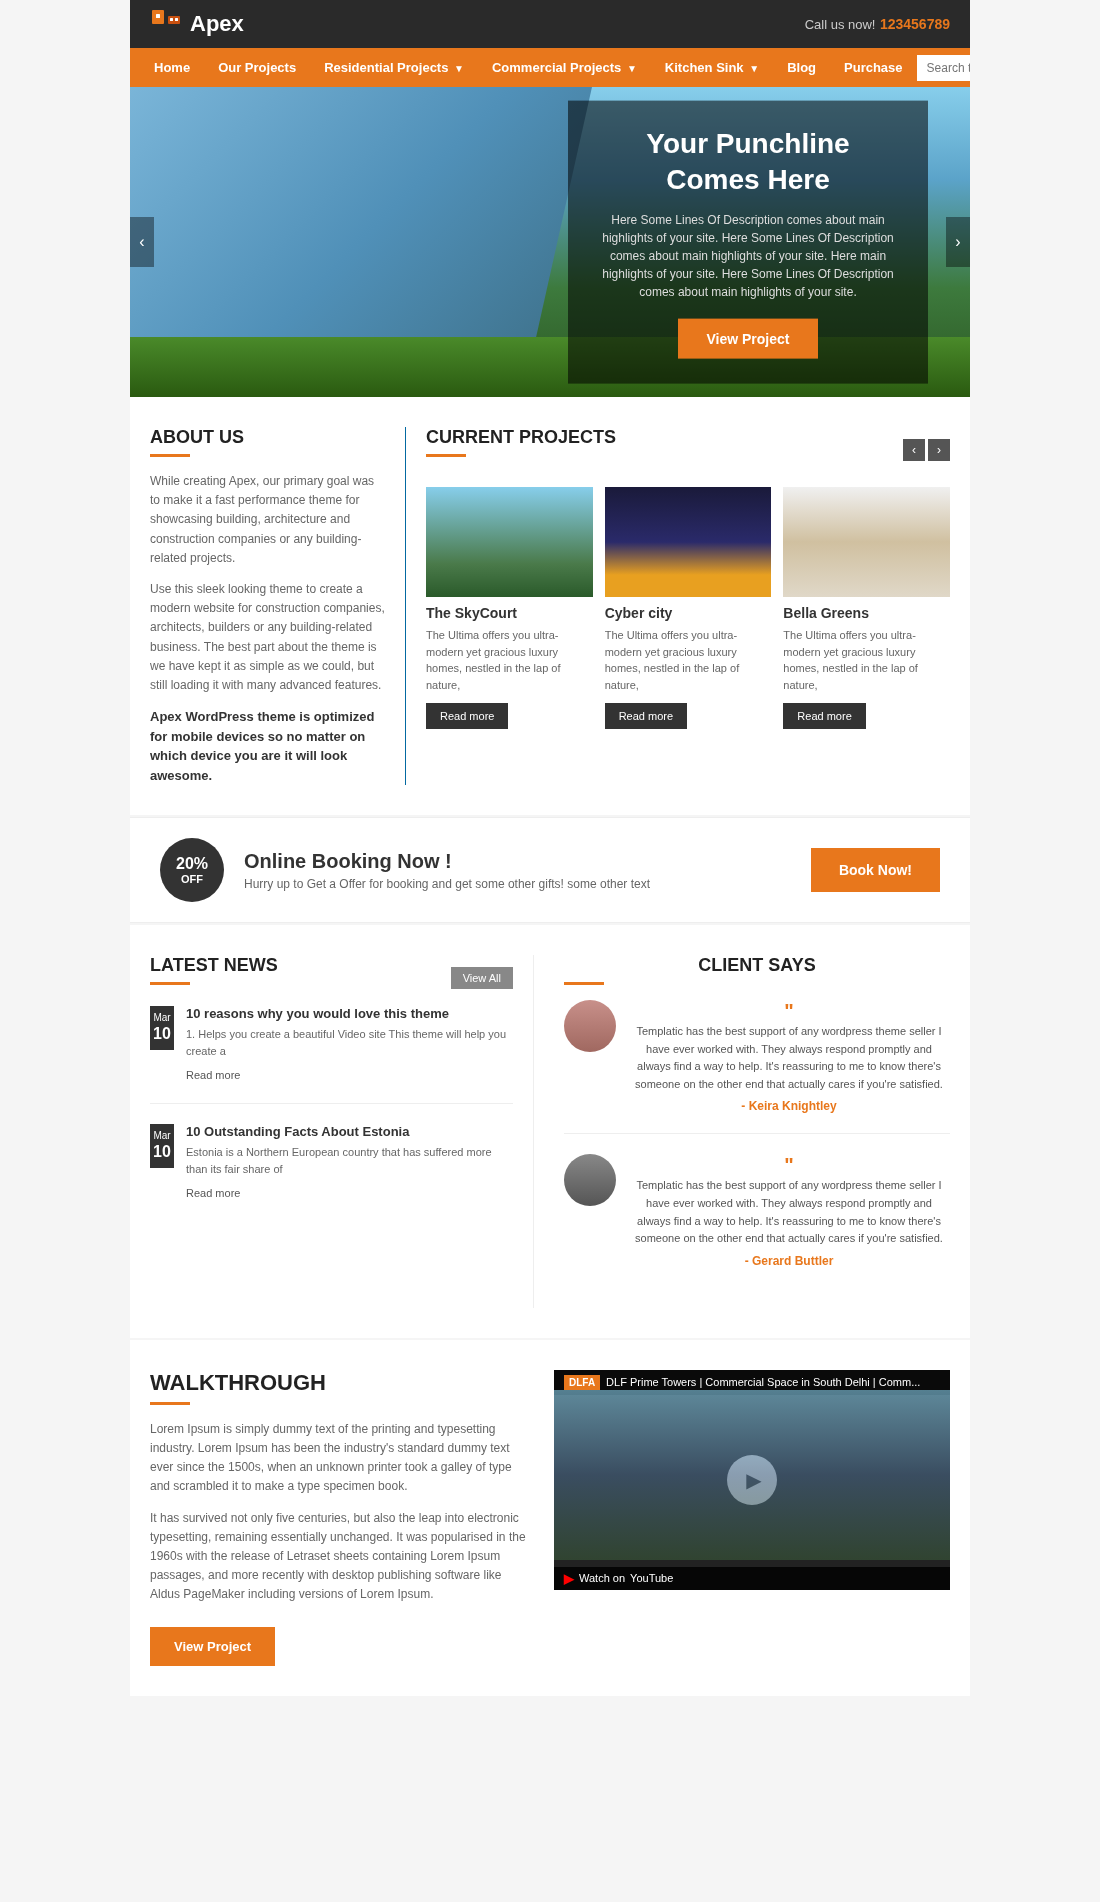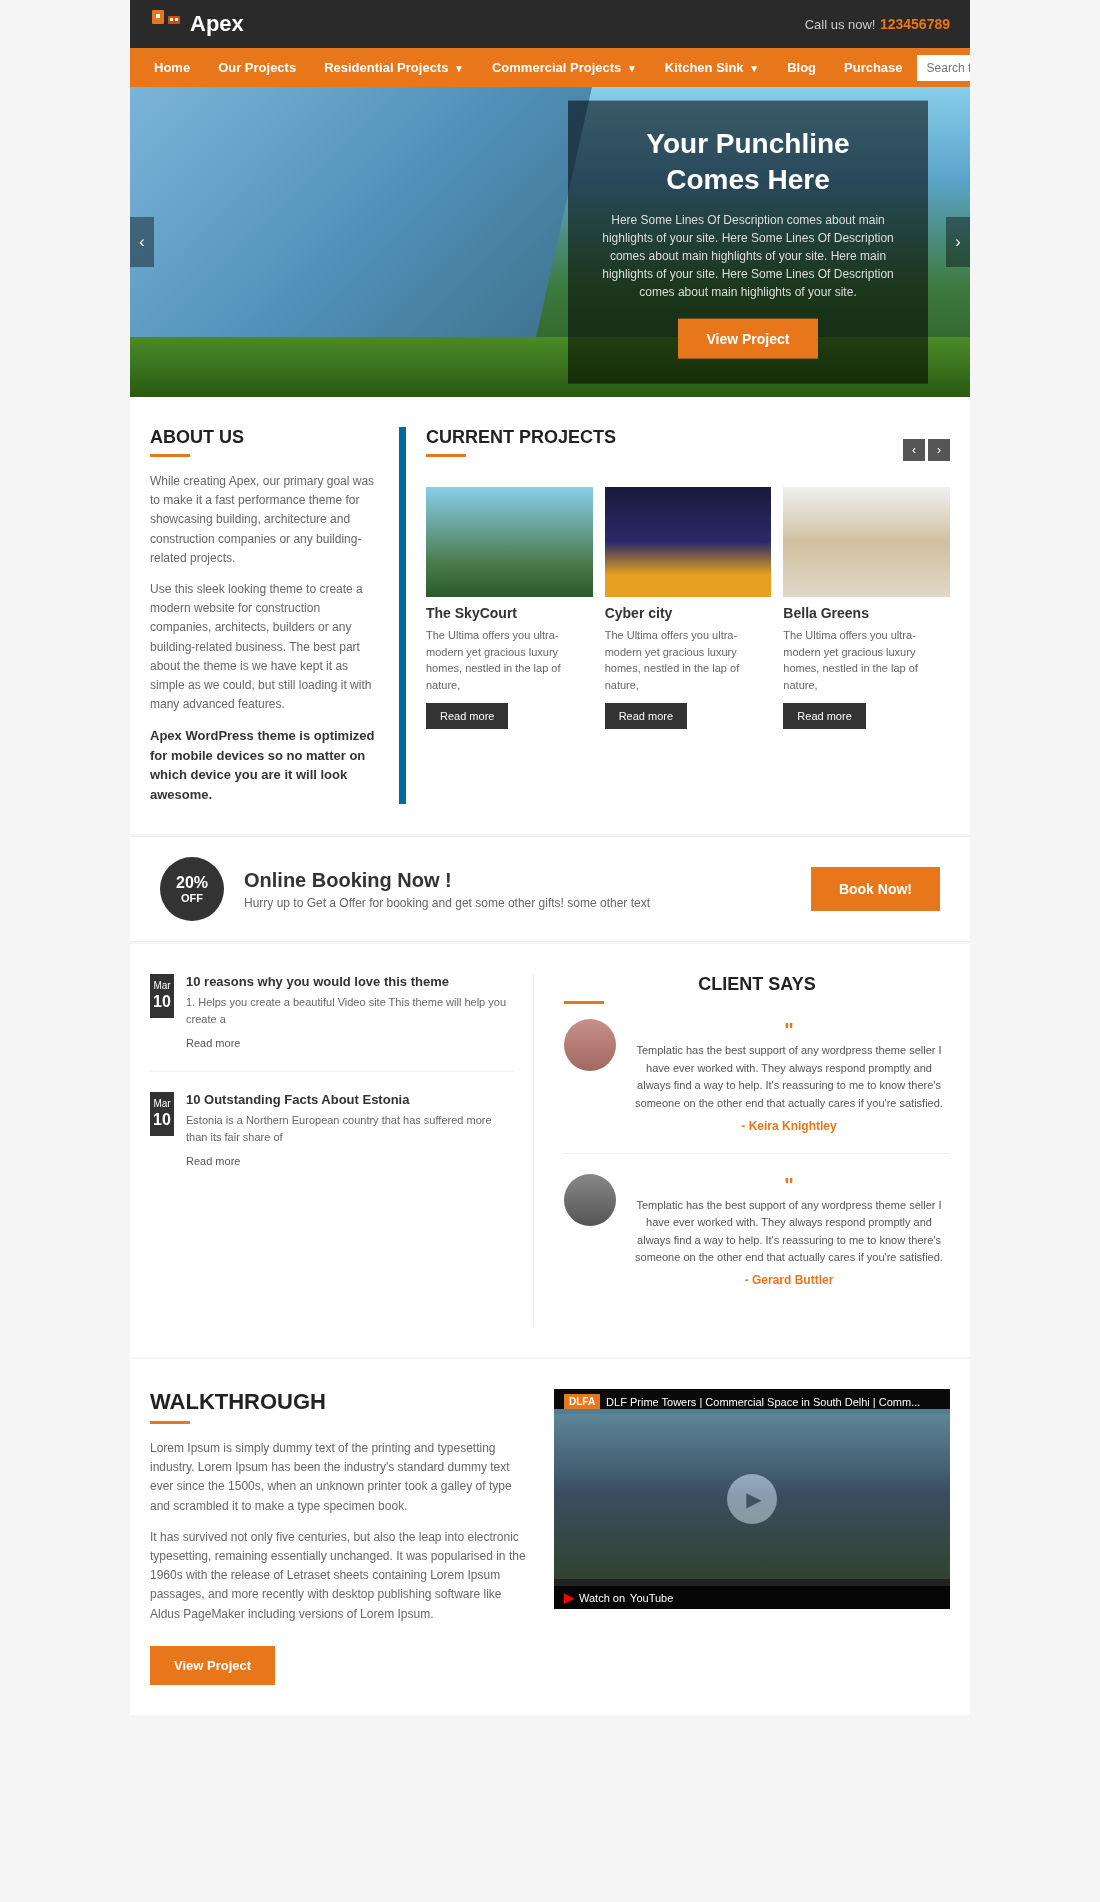--- a/index.html
+++ b/index.html
@@ -28,21 +28,21 @@
     .hero-title { color: #fff; font-size: 28px; font-weight: bold; margin-bottom: 12px; line-height: 1.3; }
     .hero-desc { color: #ddd; font-size: 12px; line-height: 1.5; margin-bottom: 18px; }
     .hero-btn { background: #e8771c; color: #fff; border: none; padding: 12px 28px; font-size: 14px; font-weight: bold; cursor: pointer; text-decoration: none; display: inline-block; }
     .hero-arrow { position: absolute; top: 50%; transform: translateY(-50%); background: rgba(0,0,0,0.4); color: #fff; width: 24px; height: 50px; display: flex; align-items: center; justify-content: center; cursor: pointer; font-size: 16px; }
     .hero-arrow-left { left: 0; }
     .hero-arrow-right { right: 0; }
     .hero-grass { position: absolute; bottom: 0; left: 0; width: 100%; height: 60px; background: linear-gradient(180deg, #4a8a2a 0%, #2a5a10 100%); }
 
     
     .section-two-col { display: flex; background: #fff; padding: 30px 20px; gap: 20px; margin-bottom: 2px; }
-    .about-col { width: 32%; border-right: 7px solid #0369a1; padding-right: 20px; }
+    .about-col { width: 32%; border-right: 1px solid #0369a1; padding-right: 20px; }
     .projects-col { flex: 1; }
     .section-title { font-size: 18px; font-weight: bold; color: #222; margin-bottom: 6px; text-transform: uppercase; }
     .section-title-underline { width: 40px; height: 3px; background: #e8771c; margin-bottom: 15px; }
     .about-text { font-size: 12px; color: #666; line-height: 1.6; margin-bottom: 12px; }
     .about-text-bold { font-size: 13px; color: #333; font-weight: bold; line-height: 1.5; }
 
     .projects-header { display: flex; justify-content: space-between; align-items: center; margin-bottom: 15px; }
     .projects-nav { display: flex; gap: 3px; }
     .projects-nav button { background: #555; color: #fff; border: none; width: 22px; height: 22px; cursor: pointer; font-size: 12px; }
 
@@ -205,20 +205,27 @@
   </div>
   <div class="booking-text">
     <div class="booking-title">Online Booking Now !</div>
     <div class="booking-desc">Hurry up to Get a Offer for booking and get some other gifts! some other text</div>
   </div>
   <button class="book-btn">Book Now!</button>
 </div>
 
 <div class="section-news-client">
   <div class="news-col">
+    <div class="news-header">
+      <div>
+        <div class="section-title">LATEST NEWS</div>
+        <div class="section-title-underline"></div>
+      </div>
+      <button class="view-all-btn">View All</button>
+    </div>
 
     <div class="news-item">
       <div class="news-date">
         <span class="month">Mar</span>
         <span class="day">10</span>
       </div>
       <div class="news-content">
         <div class="news-title">10 reasons why you would love this theme</div>
         <div class="news-excerpt">1. Helps you create a beautiful Video site This theme will help you create a</div>
         <span class="news-read-more">Read more</span>

